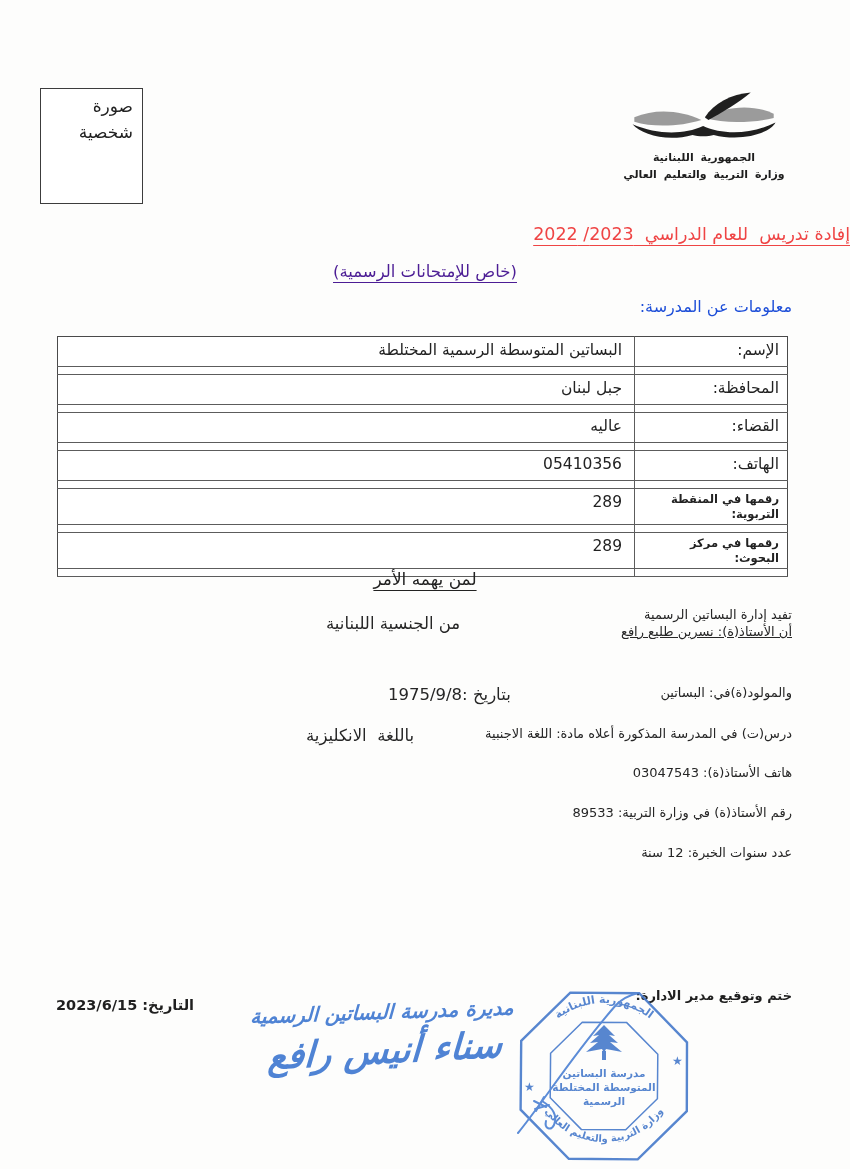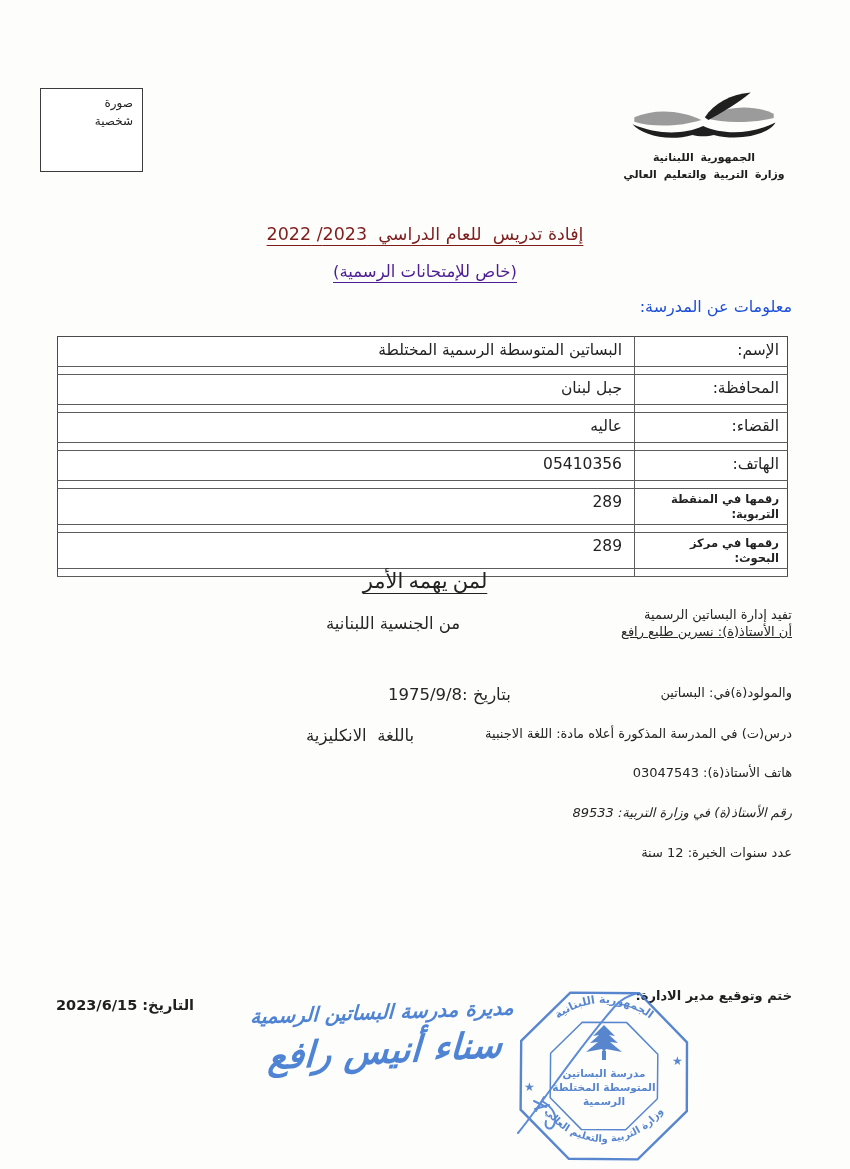--- a/index.html
+++ b/index.html
@@ -11,40 +11,40 @@
   .page{
     position:relative;width:850px;height:1169px;overflow:hidden;
     background:#fdfdfc;color:#2b2b2b;
   }
   .abs{position:absolute;}
   .rtl{direction:rtl;unicode-bidi:plaintext;}
   .pre{white-space:pre-wrap;}
 
   
   .photo-box{
-    left:40px;top:88px;width:103px;height:84px;
+    left:40px;top:88px;width:103px;height:116px;
     border:1.5px solid #3c3c3c;background:#fff;
     padding:5px 9px;box-sizing:border-box;
-    font-size:12px;line-height:1.5;direction:rtl;text-align:right;color:#222;
+    font-size:17px;line-height:1.5;direction:rtl;text-align:right;color:#222;
   }
 
   
   .ministry{
     top:88px;right:56px;width:180px;text-align:center;
   }
   .ministry svg{display:block;margin:0 auto;}
   .ministry-name{
     font-size:11px;font-weight:bold;line-height:1.5;color:#1d1d1d;
     word-spacing:3px;direction:rtl;
   }
 
   
   .doc-title{
-    top:224px;left:0;width:850px;text-align:center;
-    font-size:17.5px;color:#7f1d1d;
+    top:224px;left:0;width:850px;
+    font-size:17.5px;color:#ef4444;
   }
   .doc-title span, .doc-subtitle span{
     text-decoration:underline;text-decoration-thickness:1.2px;text-underline-offset:5px;
   }
   .doc-subtitle{
     top:262px;left:0;width:850px;text-align:center;
     font-size:16.5px;color:#4c1d95;
   }
 
   .school-heading{
@@ -63,21 +63,21 @@
     width:136px;border-left:1.2px solid #5c5c5c;
     padding:3px 8px 2px;text-align:right;
   }
   .school-table td.val{padding:3px 12px 2px;text-align:right;}
   .school-table tr.content td{height:24px;line-height:1.3;}
   .school-table tr.spacer td{height:7px;padding:0;}
   .school-table td.small{font-size:11.5px;font-weight:bold;}
 
   
   .letter-heading{
-    top:569px;left:0;width:850px;text-align:center;font-size:21px;color:#222;font-family:Liberation Serif, serif;
+    top:569px;left:0;width:850px;text-align:center;font-size:17px;color:#222;
   }
   .letter-heading span{
     text-decoration:underline;text-decoration-thickness:1.2px;text-underline-offset:5px;
   }
   .bl{right:58px;font-size:13px;color:#262626;direction:rtl;text-align:right;}
   .aside{font-size:16.5px;color:#262626;direction:rtl;}
 
   
   .stamp-sig-label{top:988px;right:58px;font-size:13px;font-weight:bold;color:#1f1f1f;direction:rtl;}
   .date-label{top:997px;left:56px;font-size:14.5px;font-weight:bold;color:#1f1f1f;direction:rtl;}
@@ -185,21 +185,21 @@
 
   <div class="abs bl" style="top:624px;text-decoration:underline;">أن الأستاذ(ة): نسرين طليع رافع</div>
 
   <div class="abs bl" style="top:685px;">والمولود(ة)في: البساتين</div>
   <div class="abs aside" style="top:685px;left:388px;">بتاريخ :1975/9/8</div>
 
   <div class="abs bl" style="top:726px;text-align:right;">درس(ت) في المدرسة المذكورة أعلاه مادة: اللغة الاجنبية</div>
   <div class="abs aside pre" style="top:726px;left:306px;">باللغة  الانكليزية</div>
 
   <div class="abs bl" style="top:765px;">هاتف الأستاذ(ة): 03047543</div>
-  <div class="abs bl" style="top:805px;font-style:italic;">رقم الأستاذ(ة) في وزارة التربية: 89533</div>
+  <div class="abs bl" style="top:805px;">رقم الأستاذ(ة) في وزارة التربية: 89533</div>
   <div class="abs bl" style="top:845px;">عدد سنوات الخبرة: 12 سنة</div>
 
   <div class="abs stamp-sig-label">ختم وتوقيع مدير الادارة:</div>
   <div class="abs date-label">التاريخ: 2023/6/15</div>
 
   <div class="abs sig1">مديرة مدرسة البساتين الرسمية</div>
   <div class="abs sig2">سناء أنيس رافع</div>
 
   <div class="abs stamp-wrap">
     <svg width="202" height="186" viewBox="0 0 200 186">

